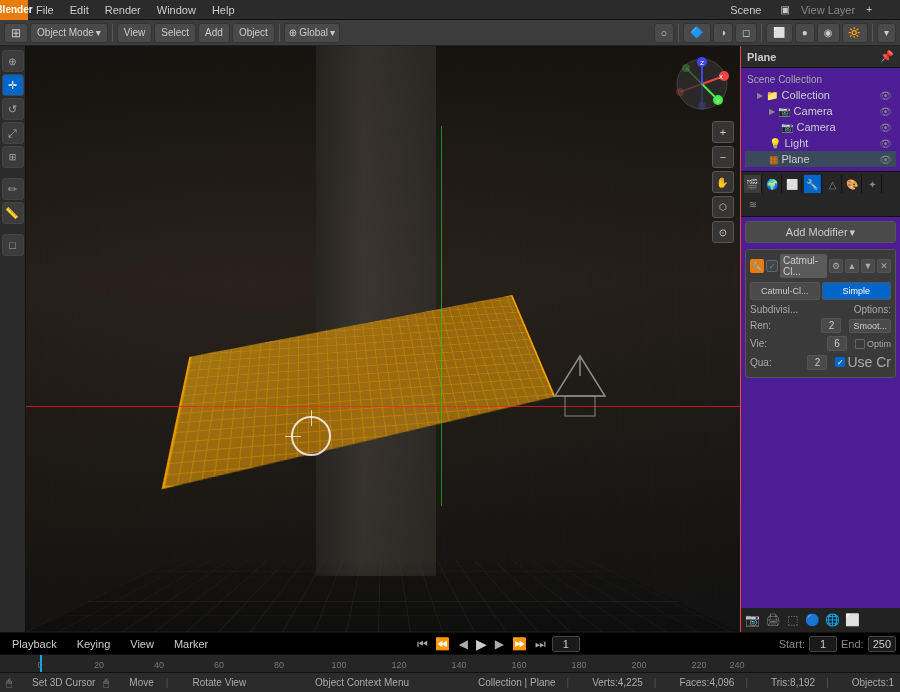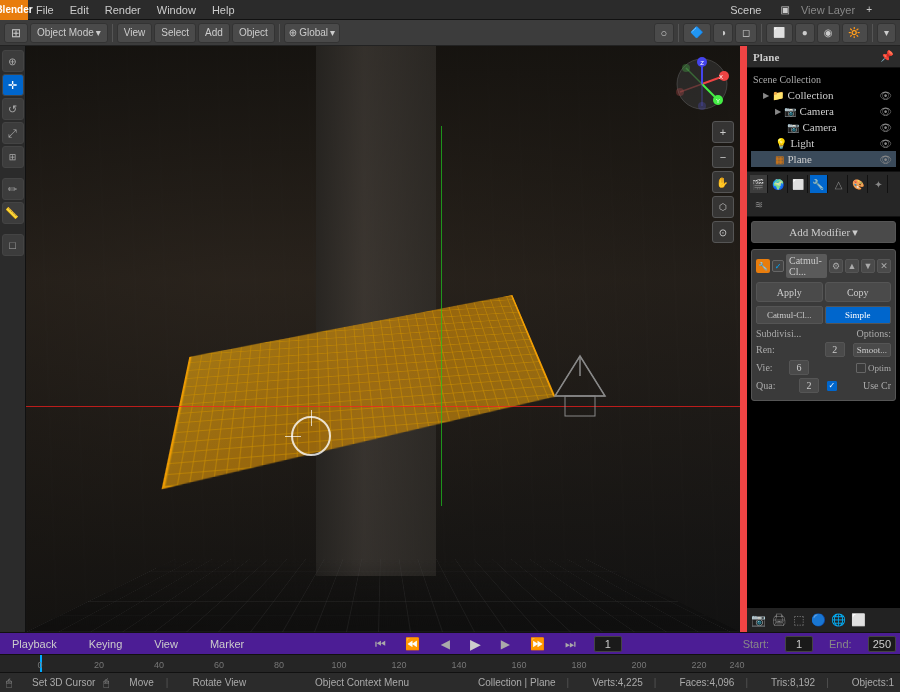--- a/index.html
+++ b/index.html
@@ -457,26 +457,26 @@
       color: #888;
       font-size: 11px;
       cursor: pointer;
       border-radius: 2px;
     }
     .r-icon-btn.active { color: #fff; }
 
     
     #timeline {
       height: 22px;
-      background: #4c1d95;
+      background: #000000;
       border-top: 1px solid #111;
       display: flex;
       align-items: center;
       padding: 0 4px;
-      gap: 16px;
+      gap: 4px;
     }
     .tl-btn {
       color: #aaa;
       cursor: pointer;
       font-size: 12px;
       padding: 0 2px;
     }
     .tl-frame {
       background: #1a1a1a;
       border: 1px solid #444;
@@ -694,21 +694,21 @@
 
       <div id="view-controls-right">
         <div class="view-ctrl-btn">+</div>
         <div class="view-ctrl-btn">−</div>
         <div class="view-ctrl-btn" style="font-size:10px;">✋</div>
         <div class="view-ctrl-btn" style="font-size:9px;">⬡</div>
         <div class="view-ctrl-btn" style="font-size:10px;">⊙</div>
       </div>
     </div>
 
-    <div style="display:flex;flex-direction:column;width:160px;background:#000000;border-left:7px solid #ef4444;font-family:Liberation Serif, serif;">
+    <div style="display:flex;flex-direction:column;width:160px;background:#4c1d95;border-left:1px solid #ef4444;">
 
       <div style="height:22px;background:#2b2b2b;display:flex;align-items:center;padding:0 6px;border-bottom:1px solid #111;gap:4px;">
         <div style="flex:1;font-size:11px;color:#ccc;font-weight:bold;">Plane</div>
         <div style="font-size:11px;color:#888;cursor:pointer;">📌</div>
       </div>
 
       <div id="scene-collection">
         <div class="sc-header">
           <span style="font-size:10px;color:#aaa;">Scene Collection</span>
         </div>
@@ -773,24 +773,20 @@
               <div class="subdiv-name">Catmul-Cl...</div>
               <div class="subdiv-controls">
                 <div class="subdiv-ctrl-btn">⚙</div>
                 <div class="subdiv-ctrl-btn">▲</div>
                 <div class="subdiv-ctrl-btn">▼</div>
                 <div class="subdiv-ctrl-btn">✕</div>
               </div>
             </div>
           </div>
 
-          <div class="apply-copy-row">
-            <div class="apply-btn">Apply</div>
-            <div class="apply-btn">Copy</div>
-          </div>
 
           <div class="type-row">
             <div class="type-btn">Catmul-Cl...</div>
             <div class="type-btn active">Simple</div>
           </div>
 
           <div style="display:flex;justify-content:space-between;margin-bottom:3px;">
             <span style="font-size:10px;color:#aaa;">Subdivisi...</span>
             <span style="font-size:10px;color:#aaa;">Options:</span>
           </div>
@@ -799,33 +795,33 @@
             <span class="option-label">Ren:</span>
             <span class="option-value">2</span>
             <span style="width:4px;"></span>
             <span class="option-dropdown">Smoot...</span>
           </div>
 
           <div class="option-row">
             <span class="option-label">Vie:</span>
             <span class="option-value">6</span>
             <span style="width:4px;"></span>
-            <div style="display:flex;align-items:center;gap:2px;margin-left:39px;">
+            <div style="display:flex;align-items:center;gap:2px;">
               <div class="checkbox"></div>
               <span style="font-size:9px;color:#aaa;">Optim</span>
             </div>
           </div>
 
           <div class="option-row">
             <span class="option-label">Qua:</span>
             <span class="option-value">2</span>
             <span style="width:4px;"></span>
             <div style="display:flex;align-items:center;gap:2px;">
               <div class="checkbox checked">✓</div>
-              <span style="font-size:10px;color:#aaa;margin-left:24px;">Use Cr</span>
+              <span style="font-size:14px;color:#aaa;">Use Cr</span>
             </div>
           </div>
         </div>
       </div>
 
       <div style="display:flex;flex-direction:row;flex-wrap:wrap;background:#222;padding:3px;gap:2px;margin-top:auto;">
         <div class="r-icon-btn" title="Render Properties" style="font-size:12px;">📷</div>
         <div class="r-icon-btn" title="Output" style="font-size:12px;">🖨</div>
         <div class="r-icon-btn" title="View Layer" style="font-size:12px;">⬚</div>
         <div class="r-icon-btn active" title="Scene" style="font-size:12px;color:white;">🔵</div>

